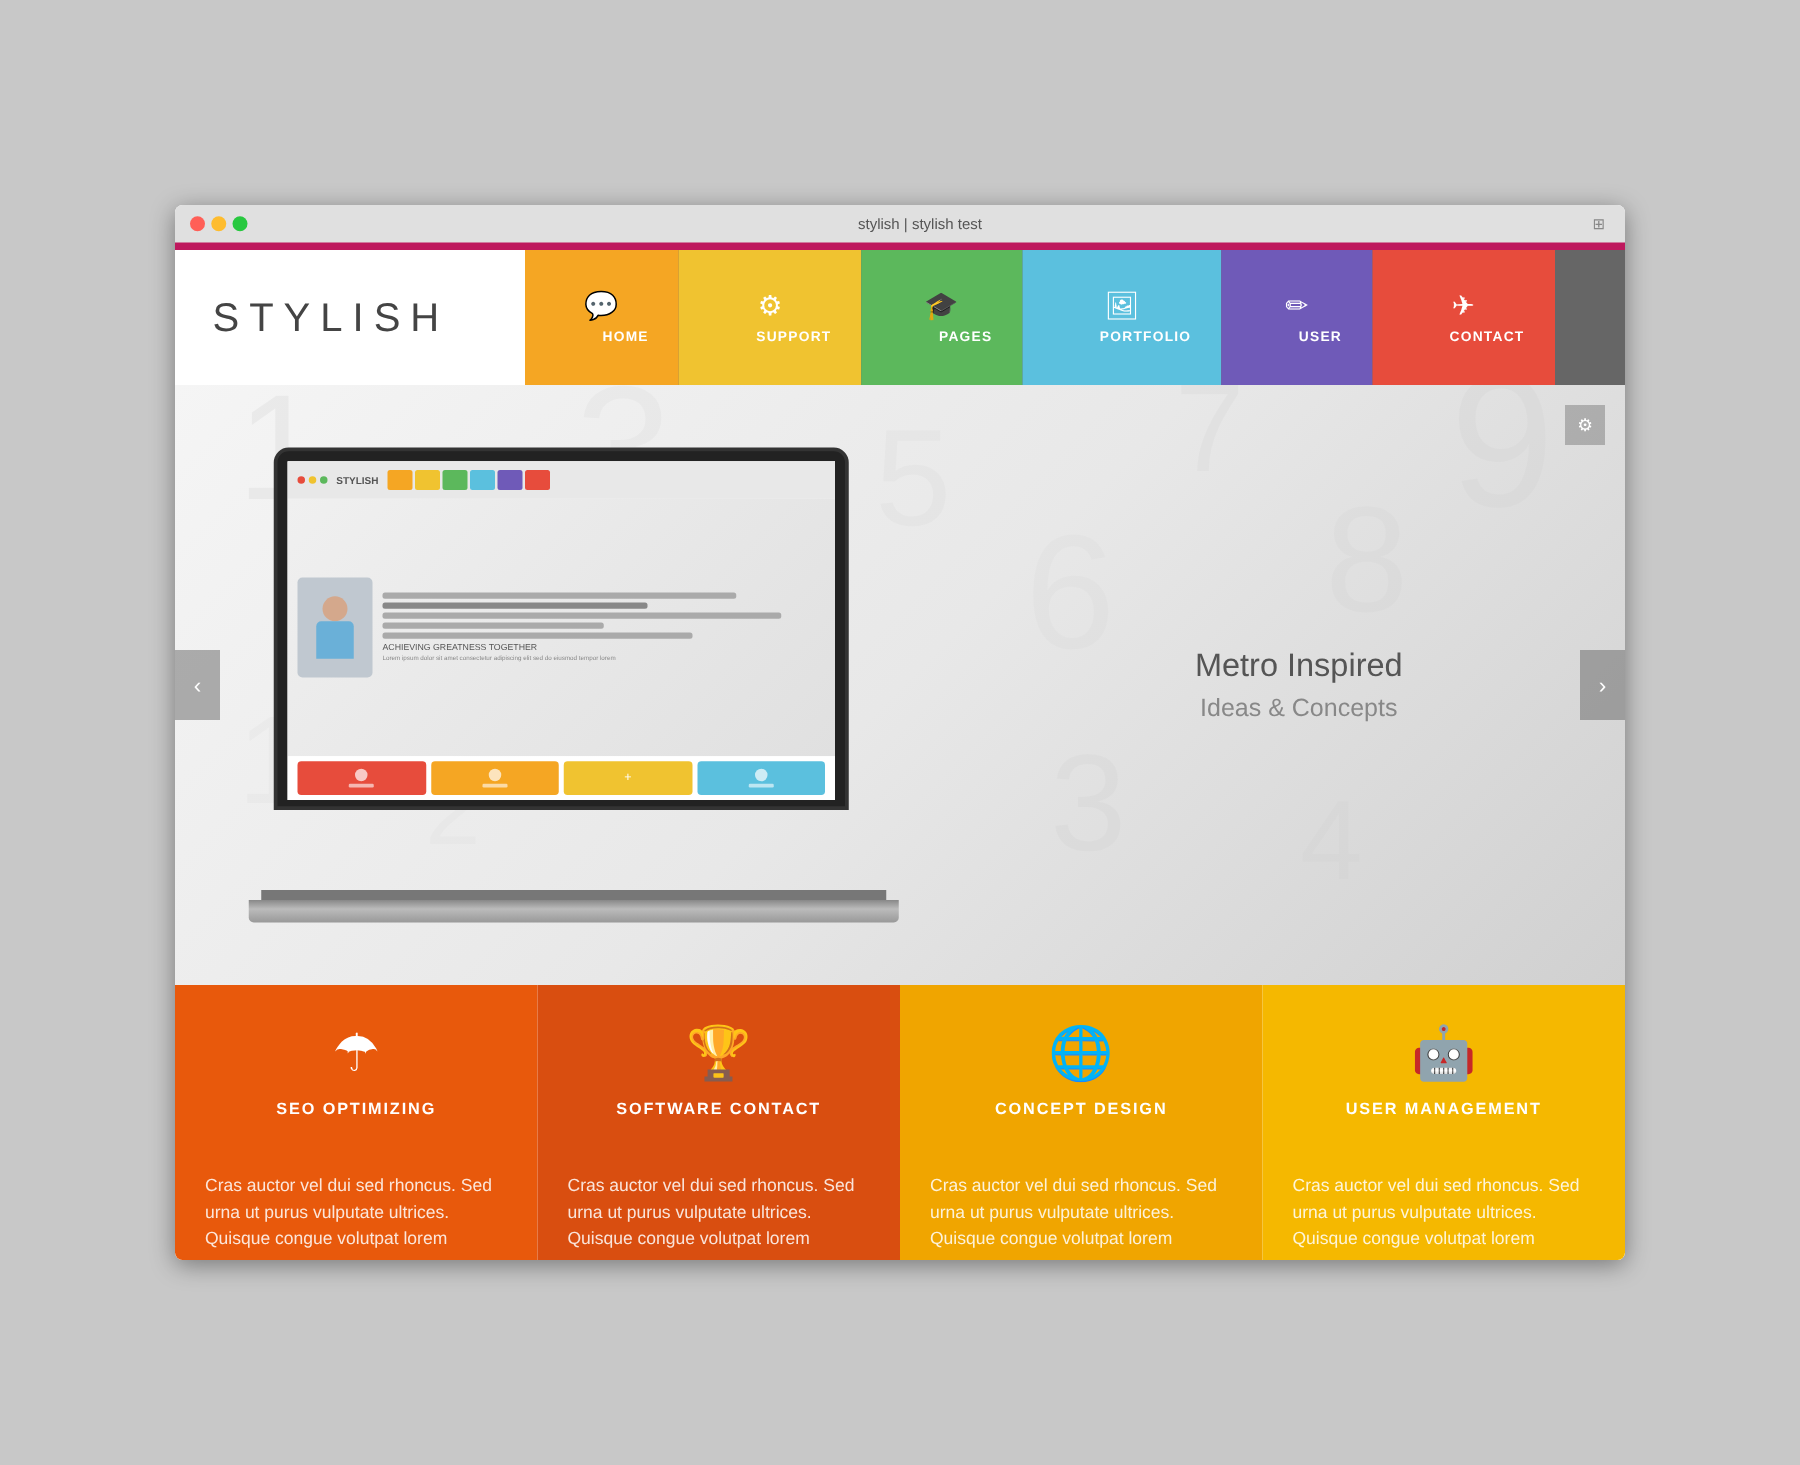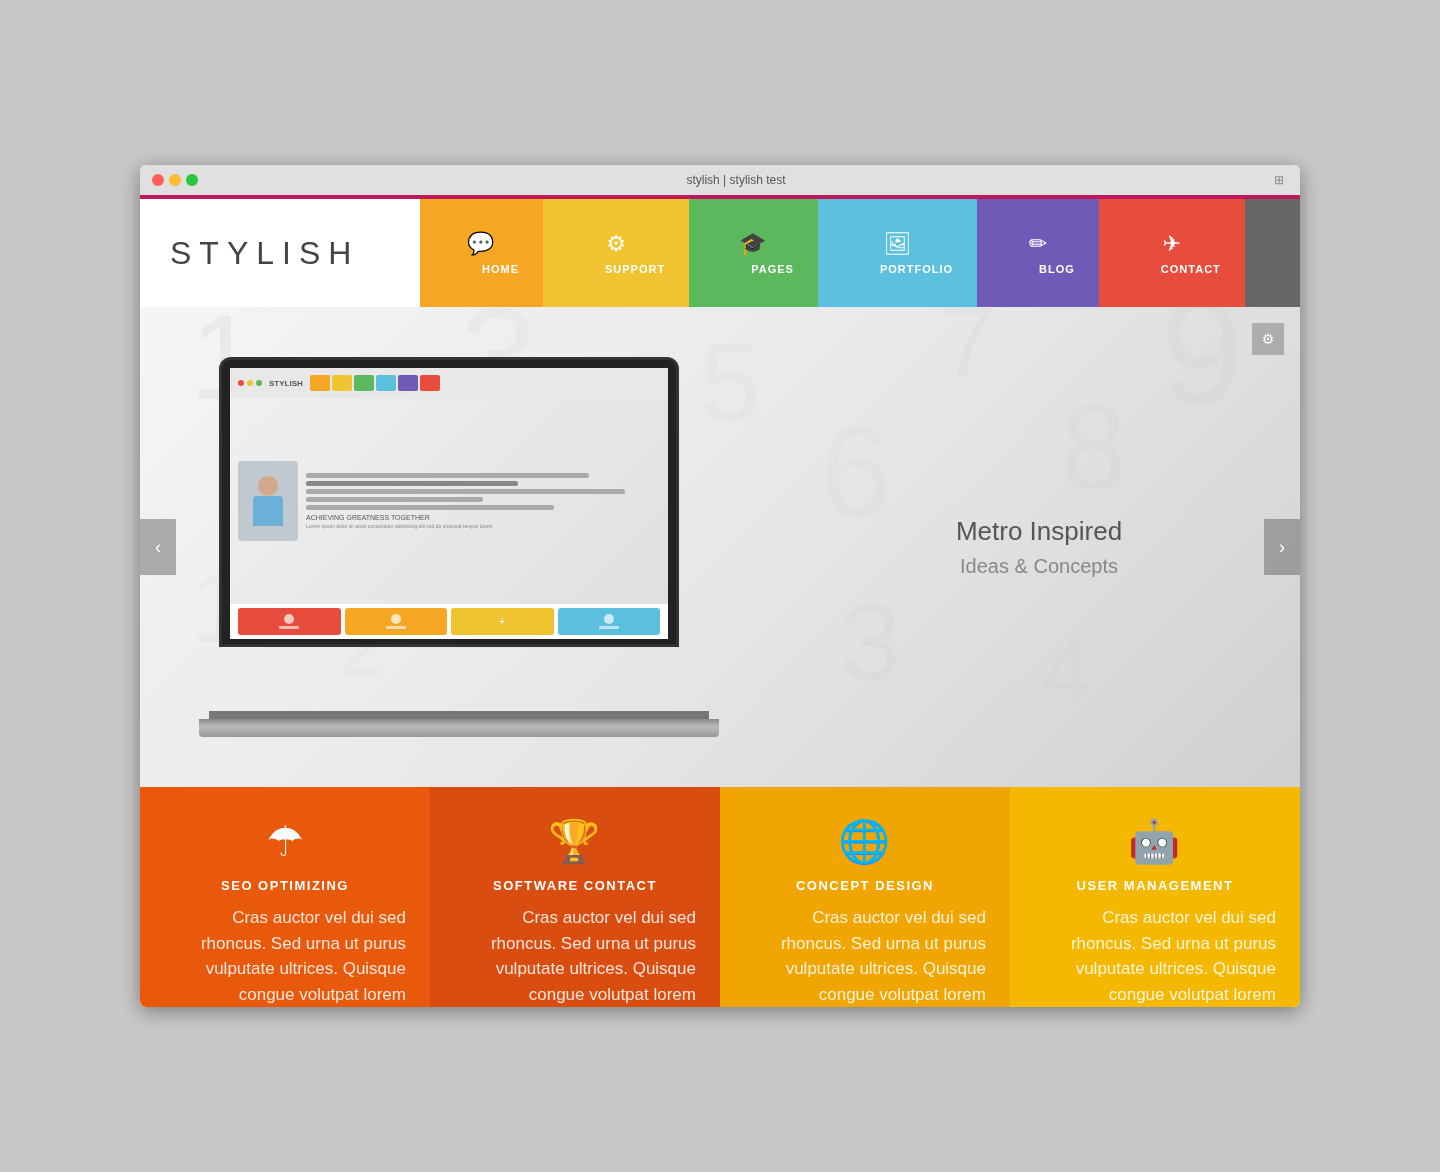--- a/index.html
+++ b/index.html
@@ -20,21 +20,21 @@
       overflow: hidden;
     }
 
     
     .browser-chrome {
       background: #e0e0e0;
       padding: 8px 12px;
       display: flex;
       align-items: center;
       gap: 10px;
-      border-bottom: 4px solid #be185d;
+      border-bottom: 6px solid #be185d;
     }
     .browser-dots {
       display: flex;
       gap: 5px;
     }
     .dot {
       width: 12px;
       height: 12px;
       border-radius: 50%;
     }
@@ -340,24 +340,25 @@
       color: #fff;
     }
     .feature-title {
       font-size: 13px;
       font-weight: bold;
       letter-spacing: 1.5px;
       color: #fff;
       text-align: center;
     }
     .feature-desc {
-      font-size: 17px;
+      font-size: 14px;
       color: rgba(255,255,255,0.85);
-      text-align: right;
+      text-align: left;
       line-height: 1.5;
+      margin-top: 32px;
     }
   </style>
 </head>
 <body>
 
 <div class="browser-window">
 
   <div class="browser-chrome">
     <div class="browser-dots">
       <div class="dot dot-red"></div>
@@ -386,21 +387,21 @@
         <div class="nav-item nav-pages">
           <span class="nav-icon">🎓</span>
           <span class="nav-label">PAGES</span>
         </div>
         <div class="nav-item nav-portfolio">
           <span class="nav-icon">🖼</span>
           <span class="nav-label">PORTFOLIO</span>
         </div>
         <div class="nav-item nav-blog">
           <span class="nav-icon">✏</span>
-          <span class="nav-label">BLOG</span>
+          <span class="nav-label">USER</span>
         </div>
         <div class="nav-item nav-contact">
           <span class="nav-icon">✈</span>
           <span class="nav-label">CONTACT</span>
         </div>
       </nav>
     </div>
 
     <div class="hero">
 

